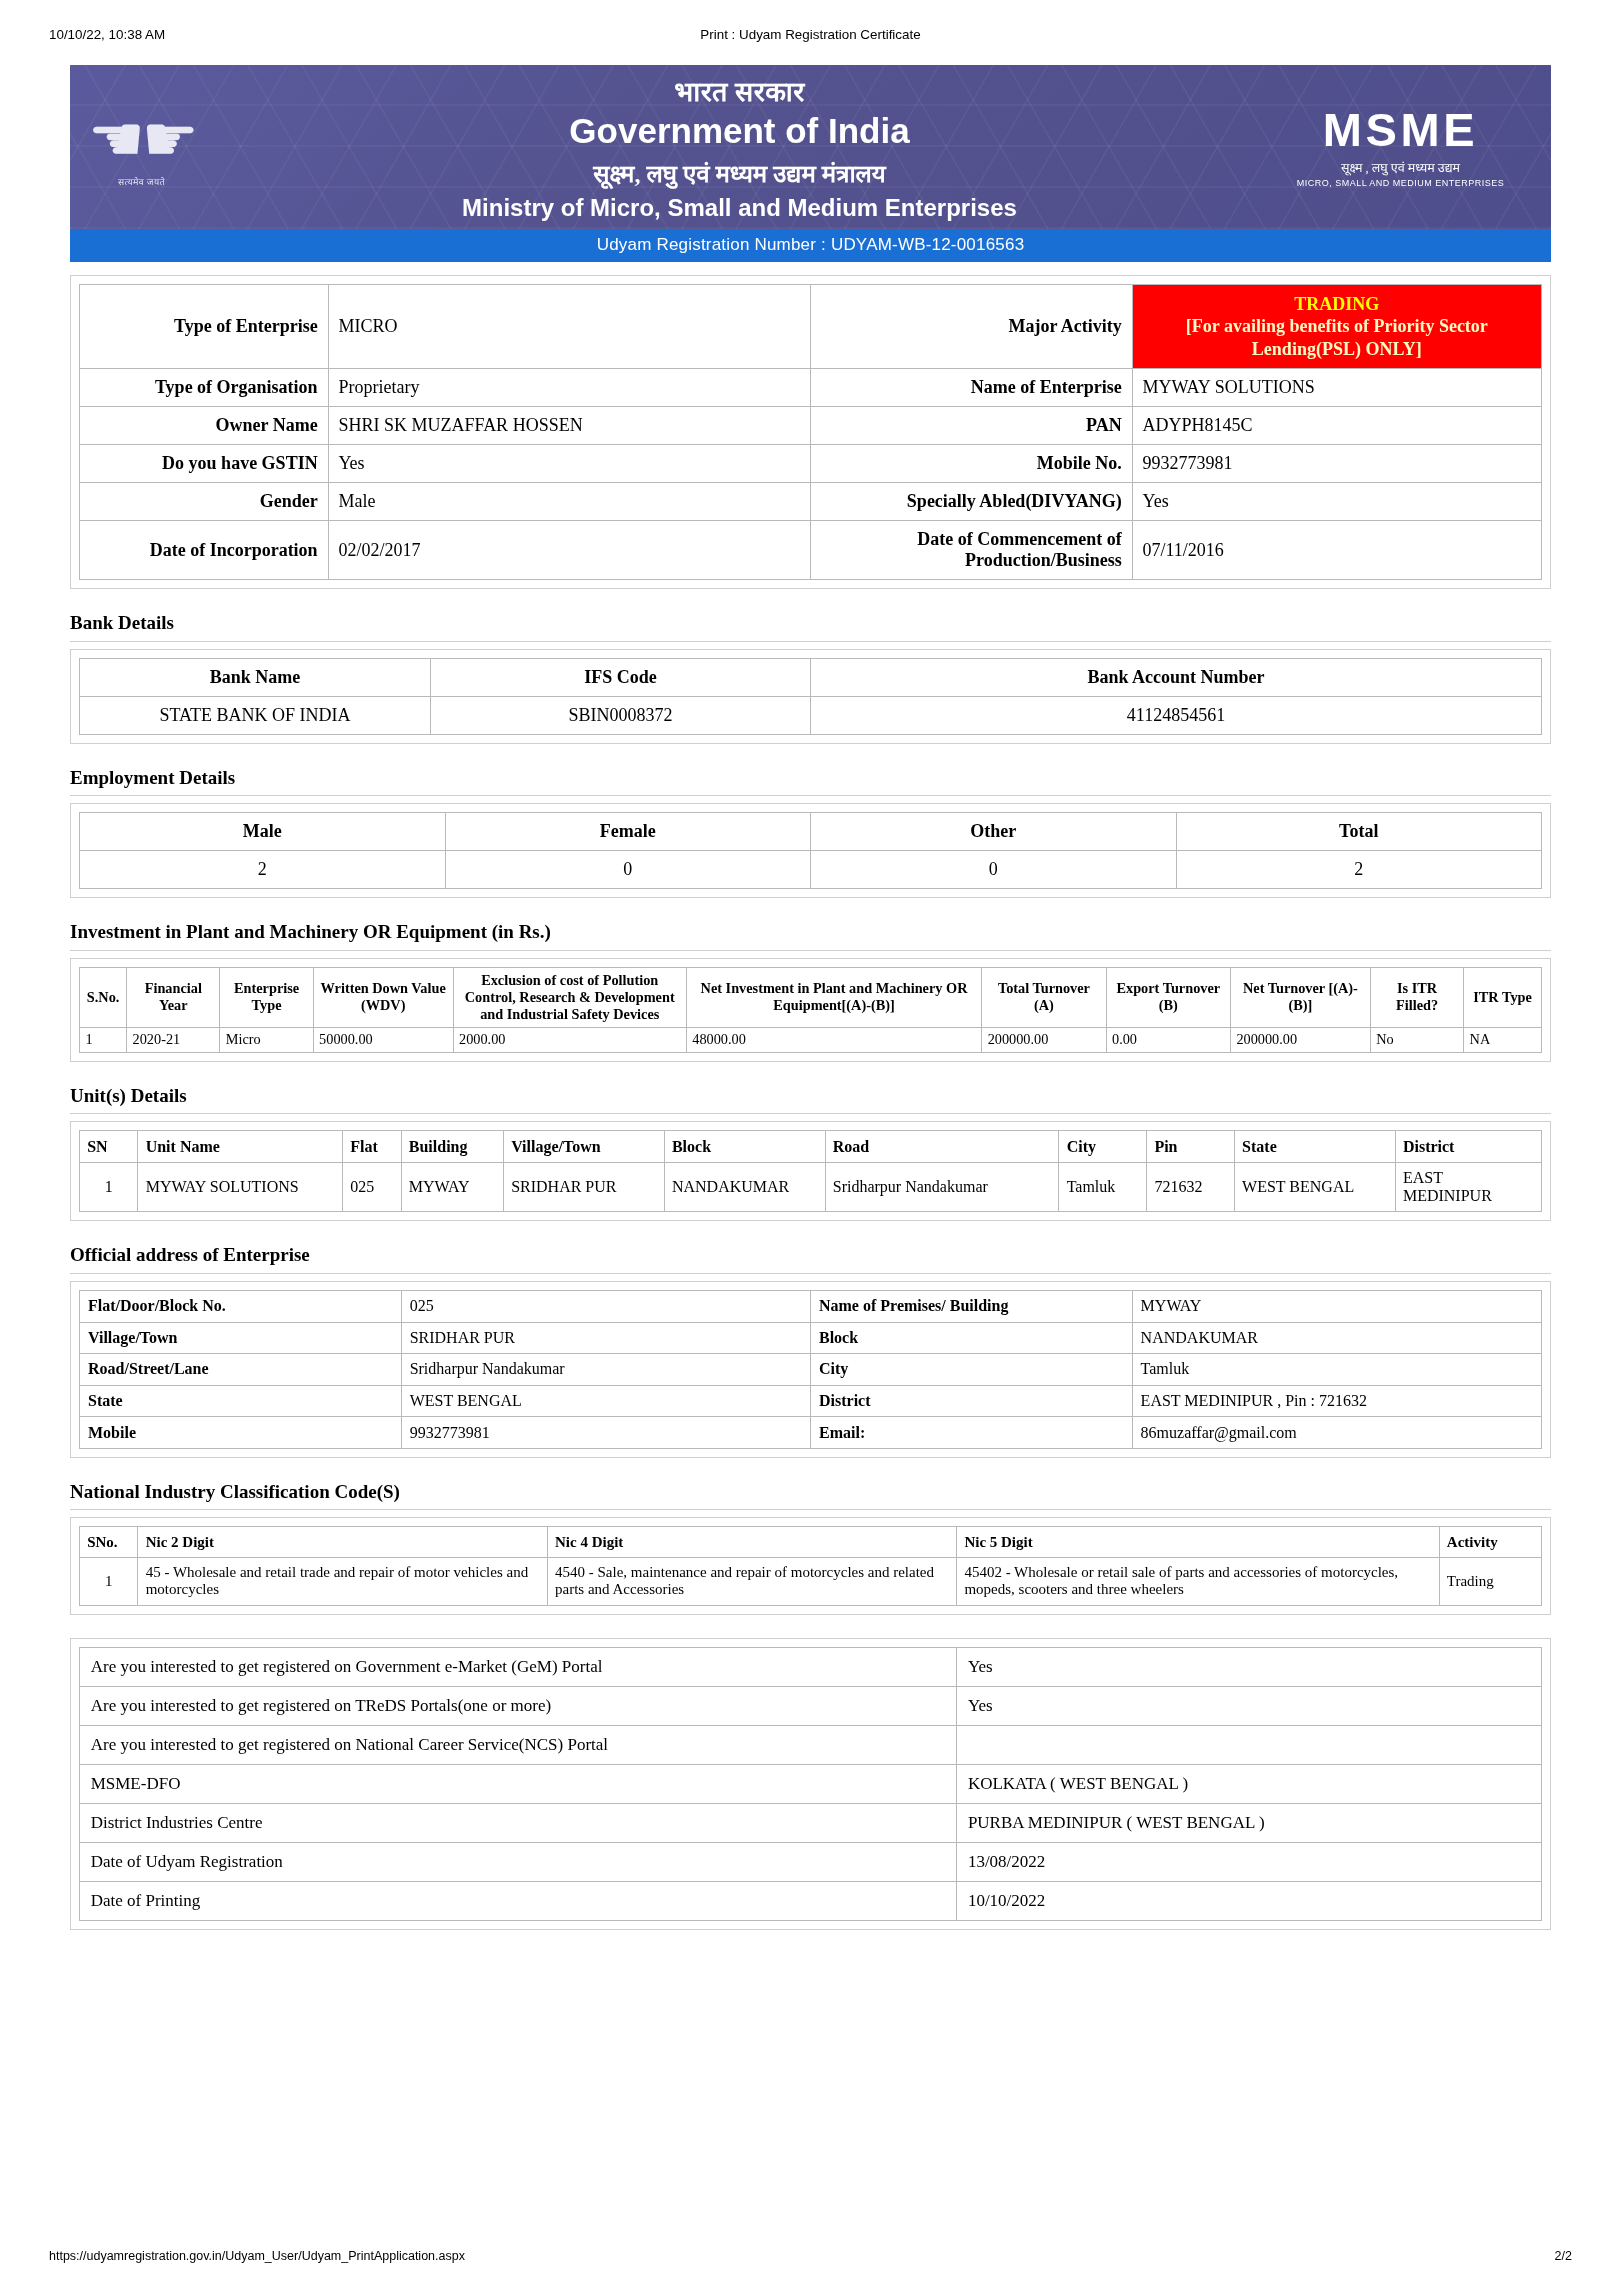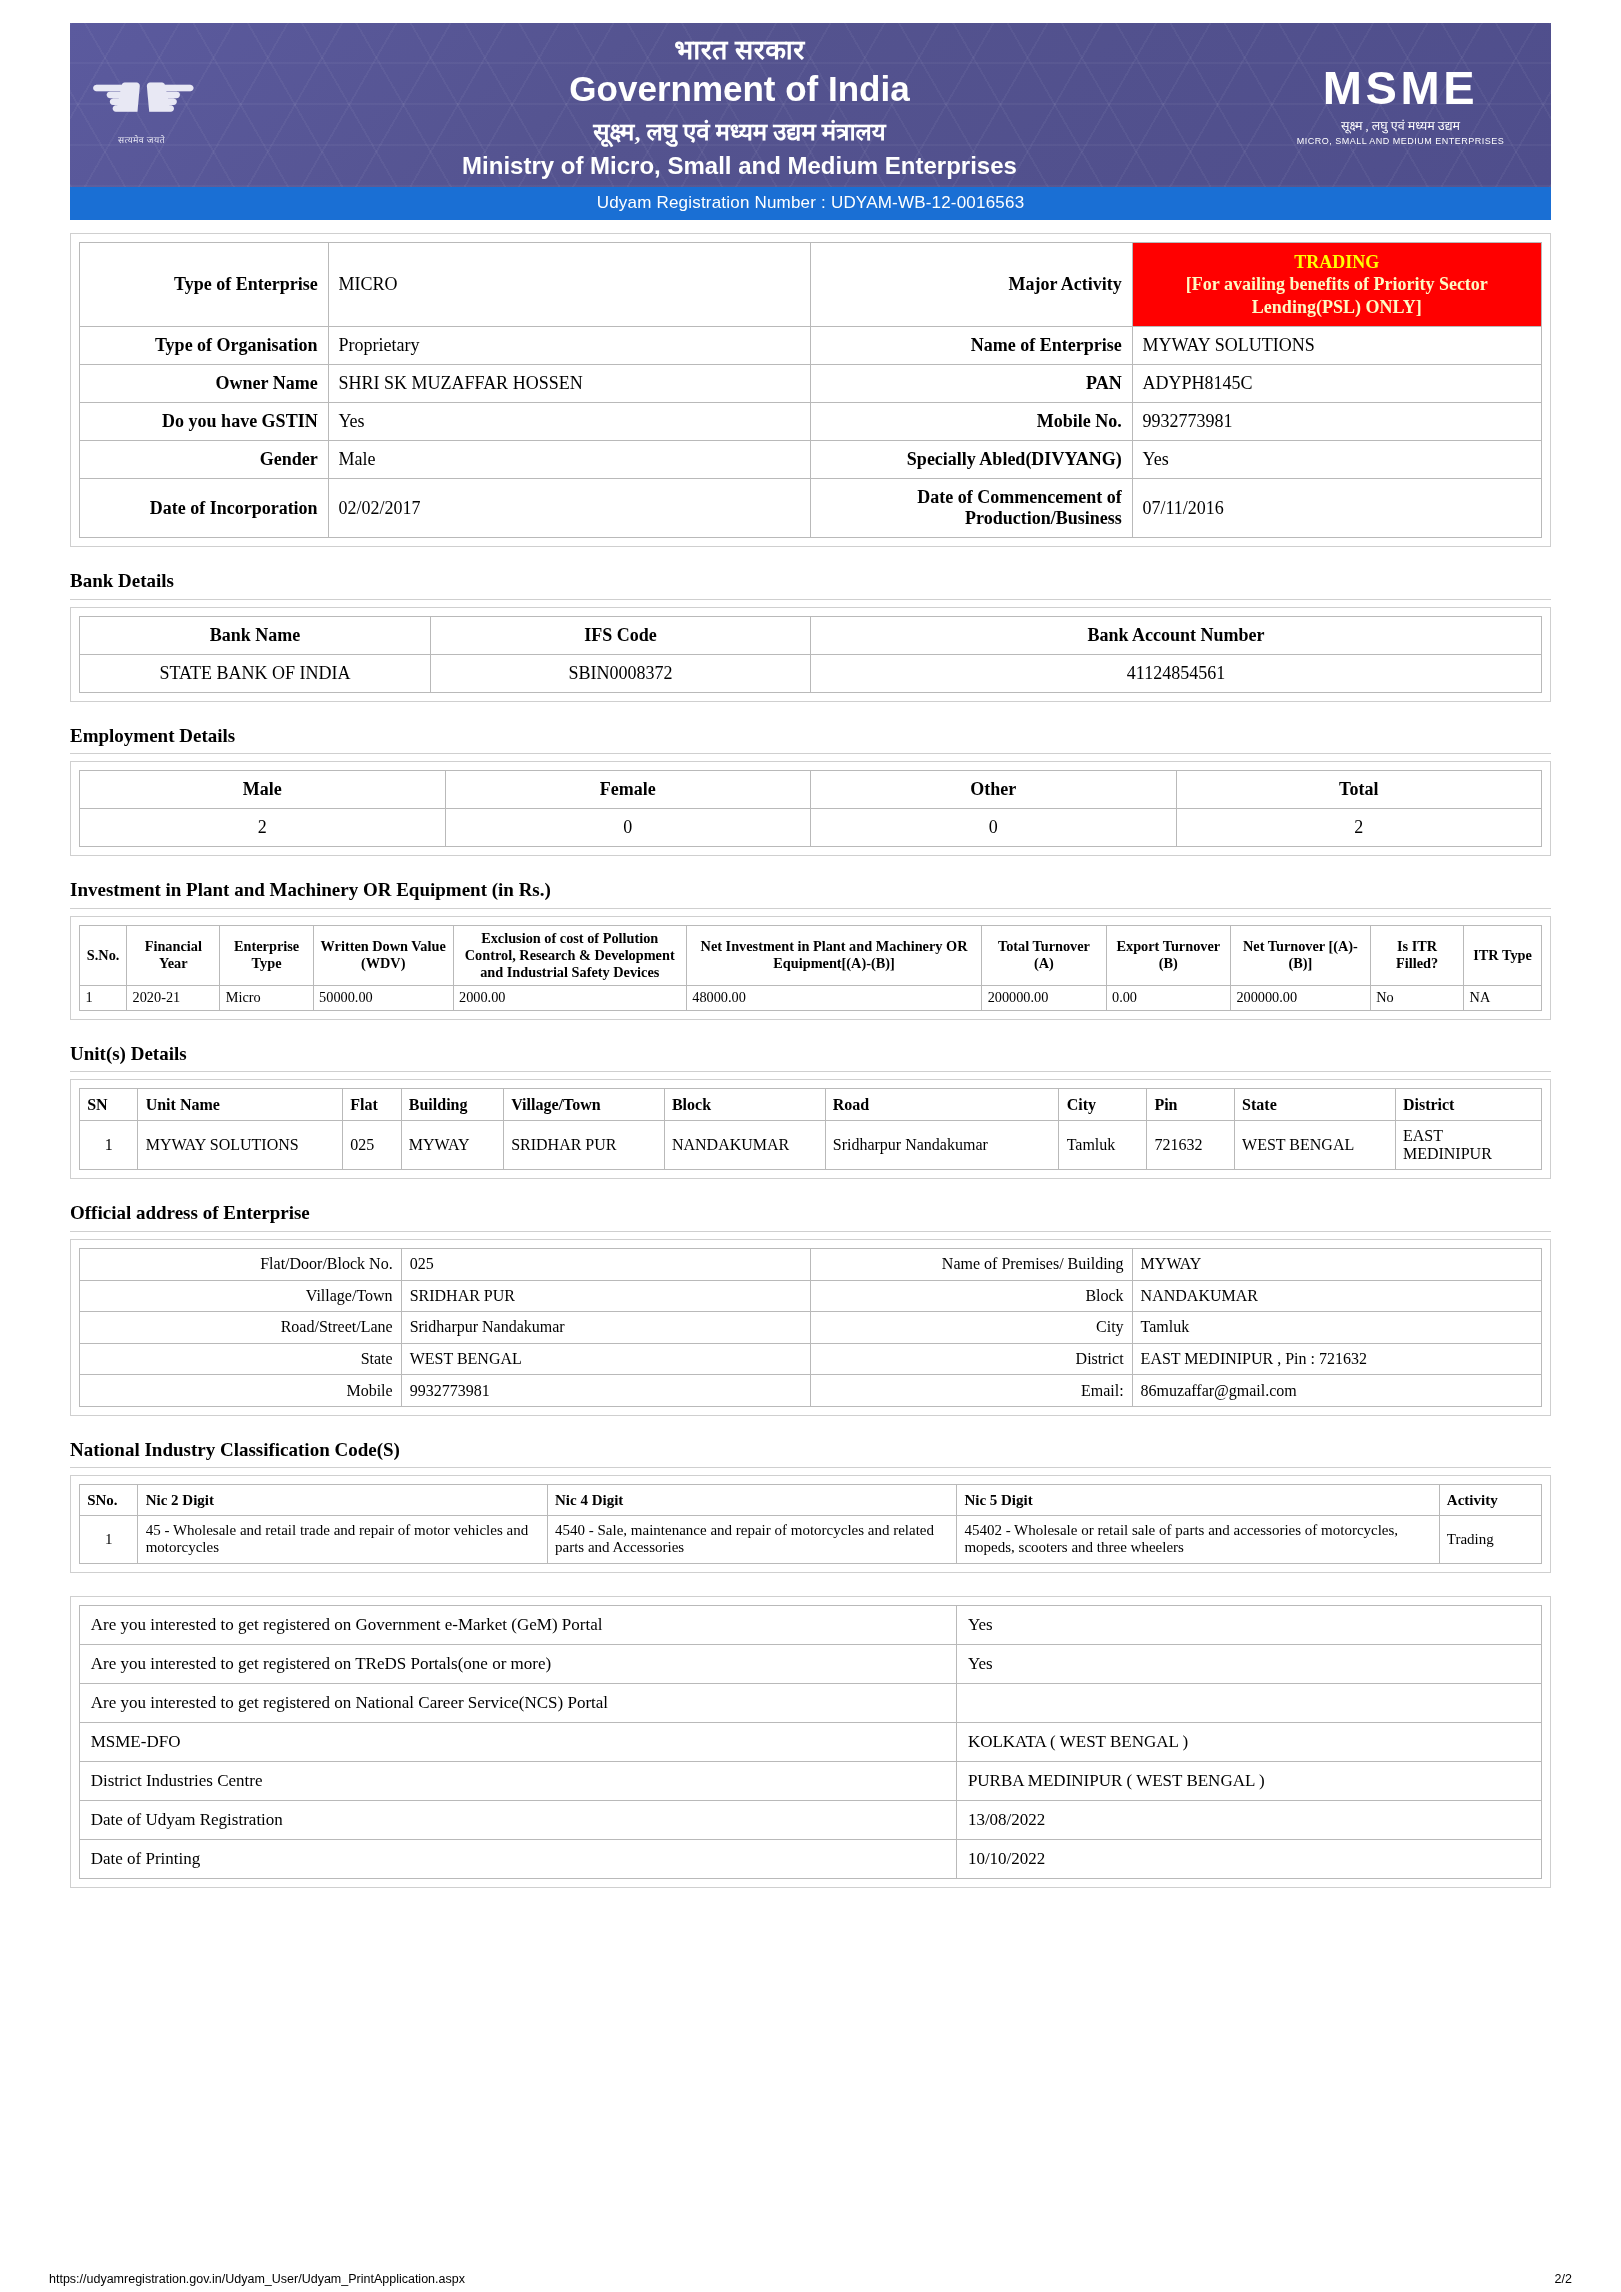--- a/index.html
+++ b/index.html
@@ -85,34 +85,38 @@
   
   .small-table td, .small-table th { font-size:14.3px; padding:3.6px 5.4px; }
   .small-table th { text-align:center; font-weight:bold; line-height:1.2; }
   .small-table td { vertical-align:middle; }
 
   .unit-table th, .unit-table td { font-size:16px; padding:6.3px 7.2px; }
   .unit-table th { font-weight:bold; text-align:left; }
   .unit-table td.c { text-align:center; }
 
   .addr-table td { font-size:16px; padding:6.3px 8px; }
-  .addr-table td.k { font-weight:normal; width:22%;text-align:right; }
+  .addr-table td.k { font-weight:bold; width:22%; }
   .addr-table td.v { width:28%; }
 
   .nic-table th, .nic-table td { font-size:15px; padding:6.3px 7.2px; }
   .nic-table th { font-weight:bold; text-align:left; }
 
   .q-table td { font-size:17px; padding:9px 10.7px; }
   .q-table td.q { width:60%; }
 </style>
 </head>
 <body>
 
 <div class="page">
 
+  <div class="print-head">
+    <div class="left">10/10/22, 10:38 AM</div>
+    <div class="center">Print : Udyam Registration Certificate</div>
+  </div>
 
   <div class="content">
 
     <div class="banner">
       <div class="emblem">
         <div class="glyph">☚☛</div>
         <div class="motto">सत्यमेव जयते</div>
       </div>
       <div class="banner-center">
         <div class="l1">भारत सरकार</div>

